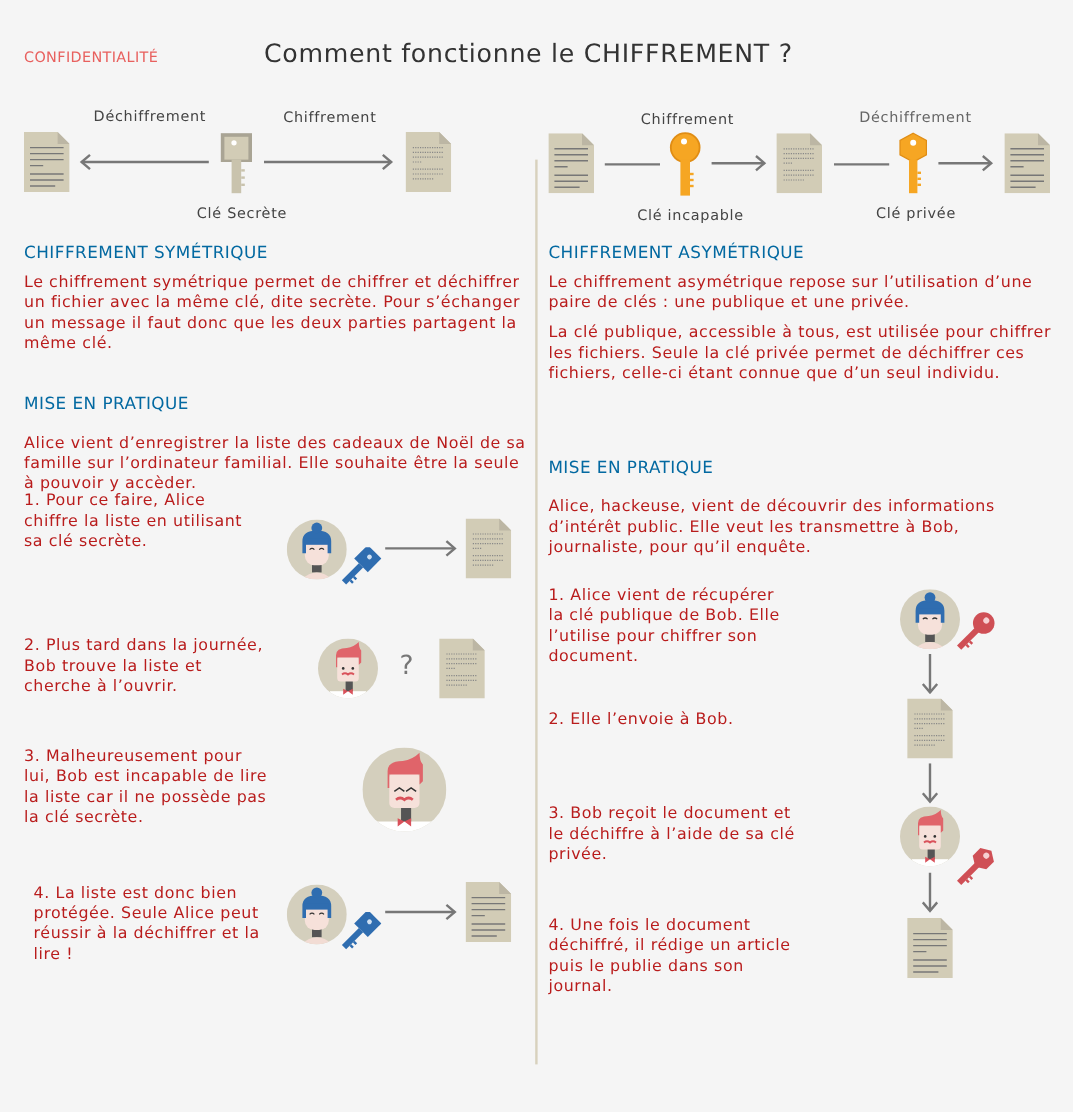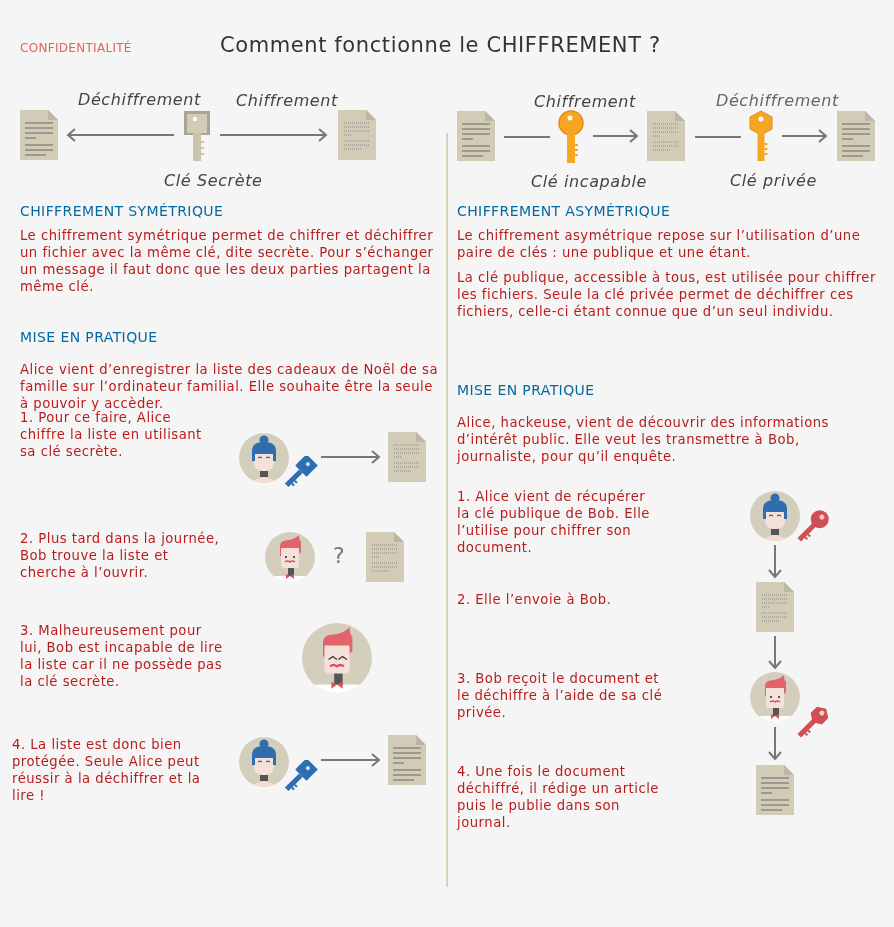--- a/index.html
+++ b/index.html
@@ -3,21 +3,21 @@
 <meta charset="utf-8">
 <style>
   html, body { margin:0; padding:0; }
   body {
     width:894px; height:927px; background:#f5f5f5; position:relative; overflow:hidden;
     font-family:"DejaVu Sans", sans-serif; color:#333;
   }
   .abs { position:absolute; }
   .tag { left:20px; top:41px; font-size:12px; color:#e8605e; letter-spacing:0.3px; }
   .title { left:220px; top:33px; font-size:21px; color:#333; letter-spacing:0.6px; font-weight:normal;text-align:right; }
-  .lbl { font-size:16px; color:#444; letter-spacing:0.6px; white-space:nowrap;font-style:italic; }
+  .lbl { font-size:12px; color:#444; letter-spacing:0.6px; white-space:nowrap; }
   .lbl.muted { color:#666; }
   .h { font-size:14px; color:#0369a1; letter-spacing:0.4px; }
   .p { font-size:13.2px; color:#b91c1c; line-height:17px; letter-spacing:0.5px; }
   .divider { left:446px; top:133px; width:2px; height:754px; background:#d8d1bd; }
   svg { display:block; overflow:visible; }
 </style>
 </head>
 <body>
 
 <svg width="0" height="0" style="position:absolute">
@@ -247,37 +247,37 @@
 <div class="abs" style="left:333px;top:543px;font-size:22px;color:#777">?</div>
 <svg class="abs" style="left:366px;top:532px" width="38" height="50">
     <use href="#doc-enc"></use>
   </svg>
 
 <div class="abs p" style="left:20px;top:622px;width:205px">3. Malheureusement pour lui, Bob est incapable de lire la liste car il ne possède pas la clé secrète.</div>
 <svg class="abs" style="left:302px;top:623px" width="70" height="70">
     <use href="#bob-sad"></use>
   </svg>
 
-<div class="abs p" style="left:12px;top:736px;width:205px">4. La liste est donc bien protégée. Seule Alice peut réussir à la déchiffrer et la lire !</div>
+<div class="abs p" style="left:28px;top:736px;width:205px">4. La liste est donc bien protégée. Seule Alice peut réussir à la déchiffrer et la lire !</div>
 <svg class="abs" style="left:239px;top:737px" width="50" height="50">
     <use href="#alice"></use>
   </svg>
 <svg class="abs" style="left:278px;top:760px" width="40" height="36">
     <use href="#key-blue"></use>
   </svg>
 <svg class="abs" style="left:321px;top:752px" width="60" height="16">
   <line x1="0" y1="8" x2="58" y2="8" stroke="#777" stroke-width="2"></line>
   <polyline points="51,2 58,8 51,14" fill="none" stroke="#777" stroke-width="2"></polyline>
 </svg>
 <svg class="abs" style="left:388px;top:735px" width="38" height="50">
     <use href="#doc-plain"></use>
   </svg>
 
 <div class="abs h" style="left:457px;top:203px">CHIFFREMENT ASYMÉTRIQUE</div>
-<div class="abs p" style="left:457px;top:227px;width:425px">Le chiffrement asymétrique repose sur l’utilisation d’une paire de clés : une publique et une étant.</div>
+<div class="abs p" style="left:457px;top:227px;width:425px">Le chiffrement asymétrique repose sur l’utilisation d’une paire de clés : une publique et une privée.</div>
 <div class="abs p" style="left:457px;top:269px;width:425px">La clé publique, accessible à tous, est utilisée pour chiffrer les fichiers. Seule la clé privée permet de déchiffrer ces fichiers, celle-ci étant connue que d’un seul individu.</div>
 <div class="abs h" style="left:457px;top:382px">MISE EN PRATIQUE</div>
 <div class="abs p" style="left:457px;top:414px;width:425px">Alice, hackeuse, vient de découvrir des informations d’intérêt public. Elle veut les transmettre à Bob, journaliste, pour qu’il enquête.</div>
 
 <div class="abs p" style="left:457px;top:488px;width:205px">1. Alice vient de récupérer la clé publique de Bob. Elle l’utilise pour chiffrer son document.</div>
 <div class="abs p" style="left:457px;top:591px;width:205px">2. Elle l’envoie à Bob.</div>
 <div class="abs p" style="left:457px;top:670px;width:215px">3. Bob reçoit le document et le déchiffre à l’aide de sa clé privée.</div>
 <div class="abs p" style="left:457px;top:763px;width:205px">4. Une fois le document déchiffré, il rédige un article puis le publie dans son journal.</div>
 
 <svg class="abs" style="left:750px;top:491px" width="50" height="50">

